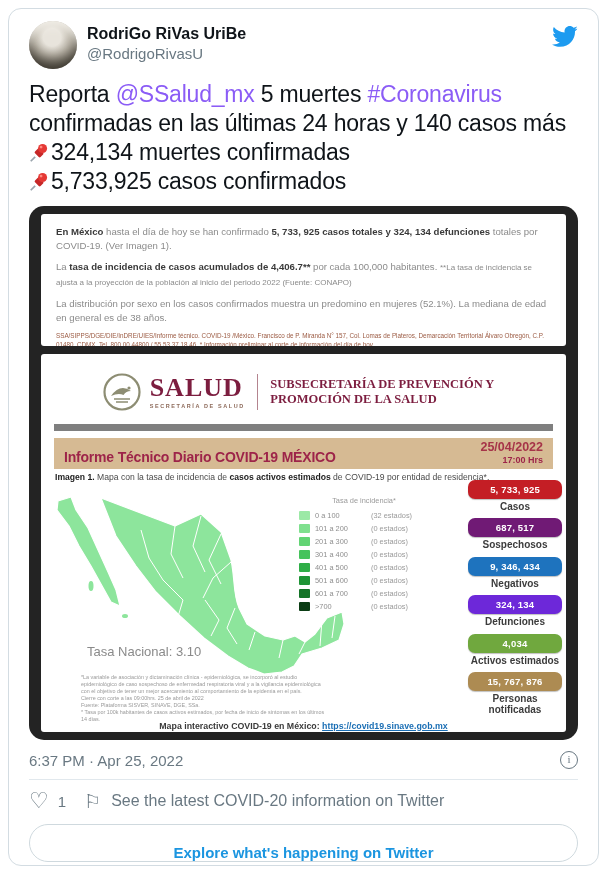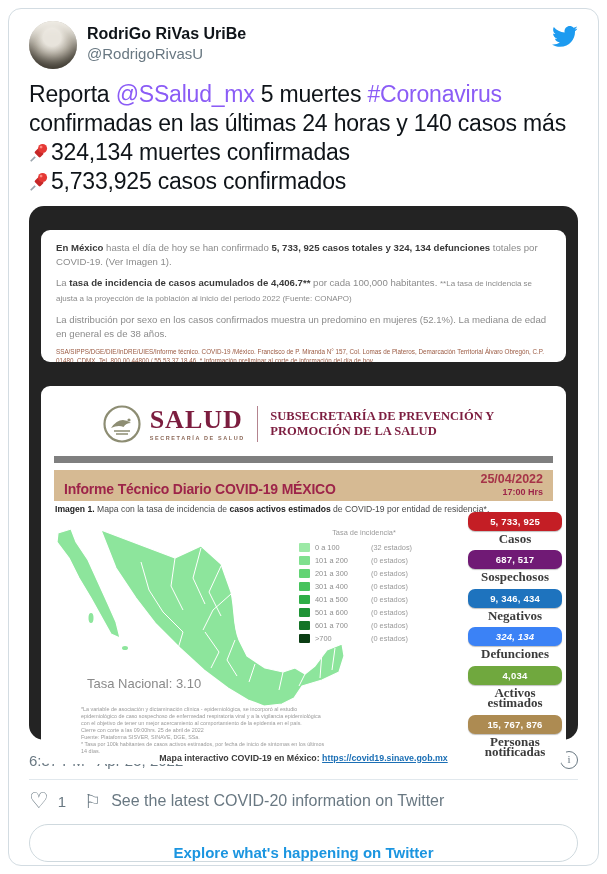--- a/index.html
+++ b/index.html
@@ -17,21 +17,21 @@
   .hdr-handle { font-size:15px; color:#697882; line-height:20px; }
   .bird { width:27px; height:27px; margin-top:2px; }
 
   
   .tweet-text { margin-top:10px; font-size:23px; line-height:29px; color:#0f1419; letter-spacing:-0.2px; }
   .tweet-text a, .lnk { color:#8b5cf6; text-decoration:none; cursor:pointer;margin-top:24px; }
   .pin { display:inline-block; width:21px; height:21px; vertical-align:-3px; margin-right:1px; }
 
   
   .frame { margin-top:10px; width:549px; height:534px; background:#232323; border-radius:15px; padding:8px 12px; }
-  .panel { background:#fff; border-radius:9px;margin-top:16px; }
+  .panel { background:#fff; border-radius:3px; }
   .panel1 { height:132px; padding:11px 15px 0; overflow:hidden; }
   .p1-text { font-size:9.6px; line-height:14px; color:#8b8b8b; margin-bottom:7px; }
   .p1-text b { color:#3a3a3a; }
   .p1-small { font-size:8px; }
   .p1-footer { font-size:6.3px; line-height:8.5px; color:#9b5a42; margin-top:2px; }
   .gap { height:8px; }
   .panel2 { height:378px; position:relative; overflow:hidden; }
 
   
   .salud-hdr { display:flex; justify-content:center; align-items:center; padding-top:13px; height:62px; }
@@ -61,23 +61,23 @@
   .legend-row { display:flex; align-items:center; height:13px; }
   .legend-swatch { width:11px; height:9px; margin-right:5px; border-radius:1px; flex:0 0 11px; }
   .legend-range { width:56px; }
   .legend-count { color:#9a9a9a; }
 
   
   .stats { position:absolute; right:4px; top:-4px; width:94px; text-align:center; }
   .stat { margin-bottom:4px; }
   .pill { border-radius:7px; color:#fff; font-weight:bold; font-size:9.5px; padding:4px 2px; letter-spacing:.2px;
           box-shadow:0 1px 1px rgba(0,0,0,.25); }
-  .stat-label { font-size:13px; font-weight:bold; color:#3c3c3c; line-height:10.5px; padding:3px 0 2px;font-family:Liberation Serif, serif; }
+  .stat-label { font-size:10px; font-weight:bold; color:#3c3c3c; line-height:10.5px; padding:3px 0 2px; }
   .c-casos{background:#c41e25;} .c-sosp{background:#701a75;} .c-neg{background:#1e73be;}
-  .c-def{background:#3b82f6;font-style:italic;} .c-act{background:#70a83e;} .c-per{background:#ad8b52;}
+  .c-def{background:#6d28d9;} .c-act{background:#70a83e;} .c-per{background:#ad8b52;}
 
   .map-linkbar { position:absolute; left:0; right:0; bottom:5px; text-align:center; font-size:8.8px; color:#3a3a3a; font-weight:bold; }
   .map-linkbar .url { color:#1b6fb5; text-decoration:underline; font-weight:bold; }
 
   
   .ts-row { margin-top:10px; display:flex; justify-content:space-between; align-items:center; height:20px; }
   .ts { font-size:15px; color:#697882; }
   .info-btn { width:18px; height:18px; border:1.5px solid #697882; border-radius:50%; color:#697882;
               font-size:11px; line-height:15px; text-align:center; font-family:"Liberation Serif",serif; cursor:pointer; }
   .divider { height:1px; background:#e1e8ed; margin-top:9px; }

